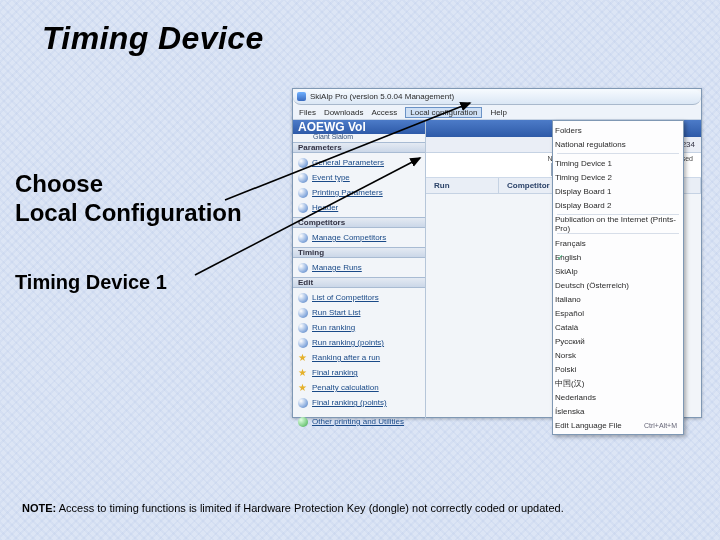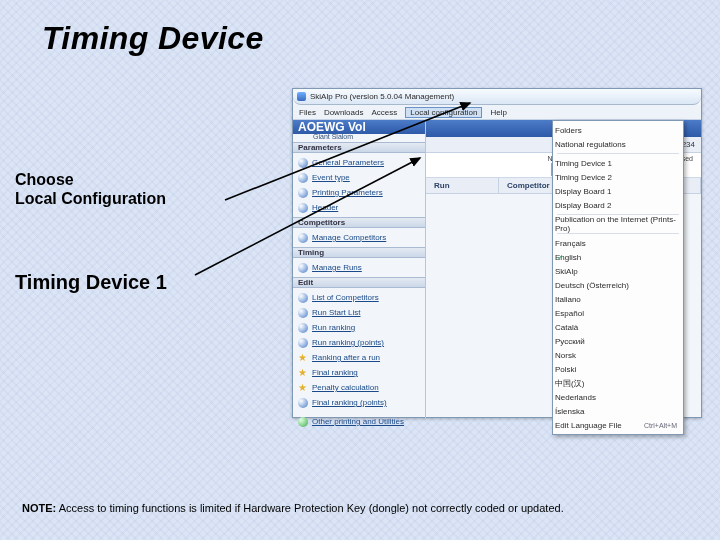--- a/index.html
+++ b/index.html
@@ -7,21 +7,21 @@
     background:#dce5f5;
     background-image:
       repeating-linear-gradient(45deg, rgba(120,150,210,.08) 0 2px, transparent 2px 6px),
       repeating-linear-gradient(-45deg, rgba(120,150,210,.08) 0 2px, transparent 2px 6px);
     position:relative;
     color:#000;
     overflow:hidden;
   }
   .slide-title{font-size:32px;font-weight:900;font-style:italic;margin:20px 0 8px 42px;letter-spacing:.4px;}
   .left-text{position:absolute;font-weight:700;color:#000;line-height:1.2;}
-  .lt1{left:15px;top:170px;font-size:16px;}
+  .lt1{left:15px;top:170px;font-size:24px;}
   .lt2{left:15px;top:270px;font-size:20px;}
   .note{position:absolute;left:22px;bottom:24px;right:44px;font-size:11px;line-height:1.35;}
   .note b{font-weight:900;}
 
   
   .shot{position:absolute;left:292px;top:88px;width:408px;height:328px;background:#f2f5f9;border:1px solid #7f98b4;box-shadow:0 1px 3px rgba(0,0,0,.25);font-size:8px;color:#2a2a2a;}
   .titlebar{height:15px;background:linear-gradient(#f7fbff,#dbe7f5);border-bottom:1px solid #a8b8cc;display:flex;align-items:center;gap:4px;padding:0 4px;border-radius:8px;}
   .app-ico{width:9px;height:9px;border-radius:2px;background:linear-gradient(#6fb0ff,#3a6bbf);}
   .menubar{height:14px;background:#eef3fa;border-bottom:1px solid #c5d2e3;display:flex;gap:8px;align-items:center;padding:0 6px;}
   .menubar span{cursor:default;}

